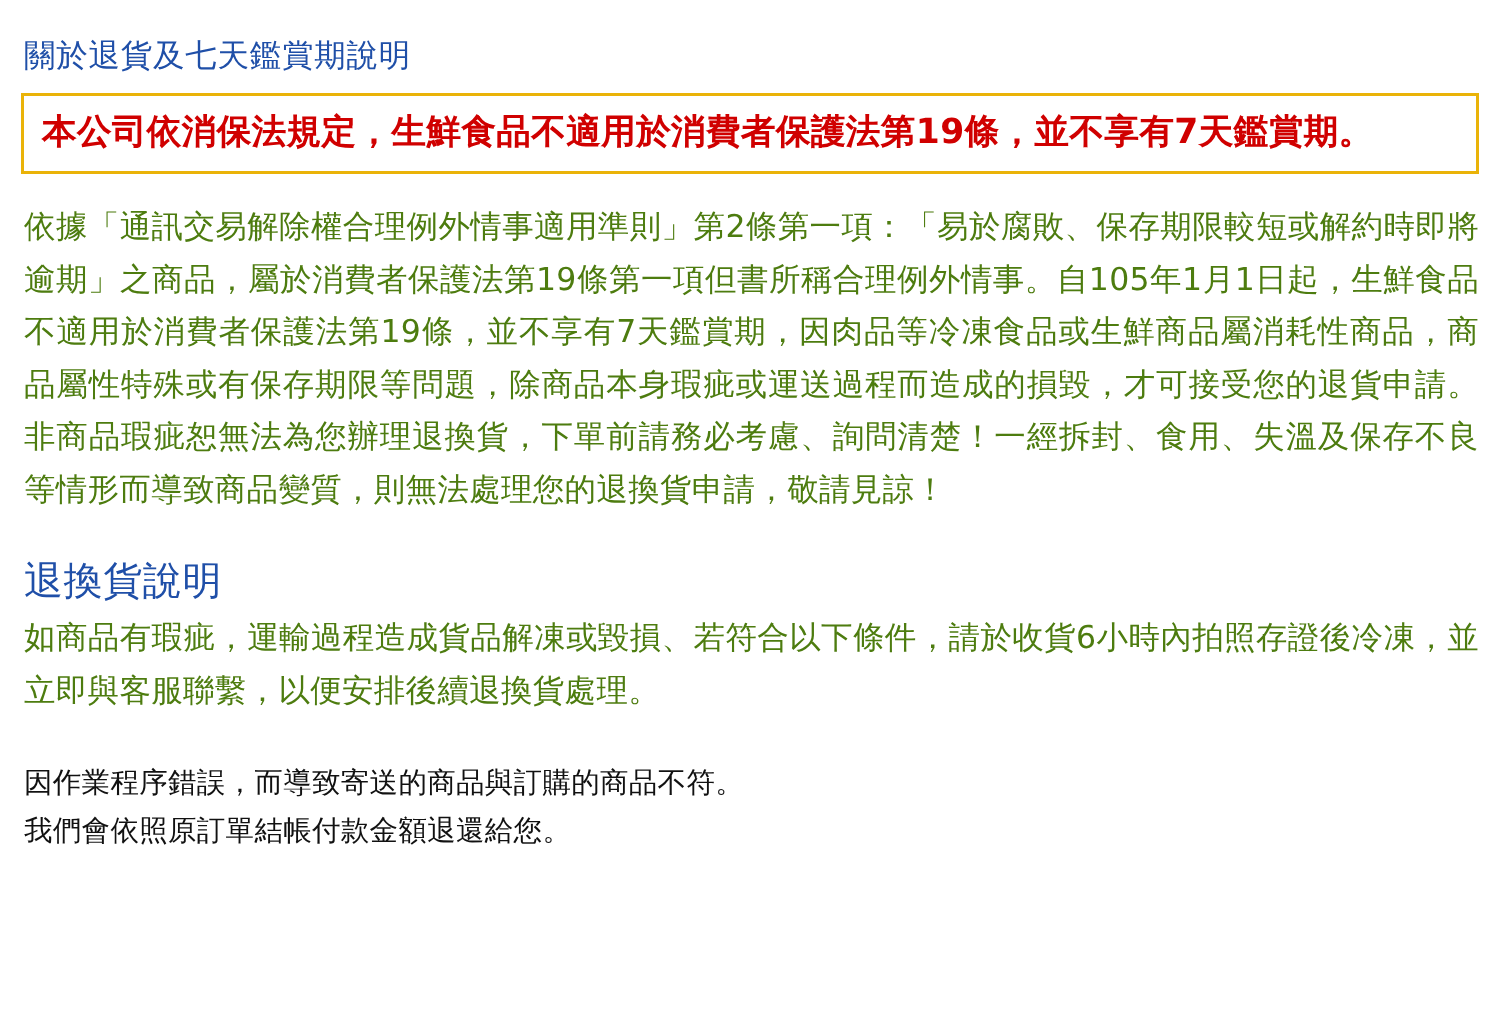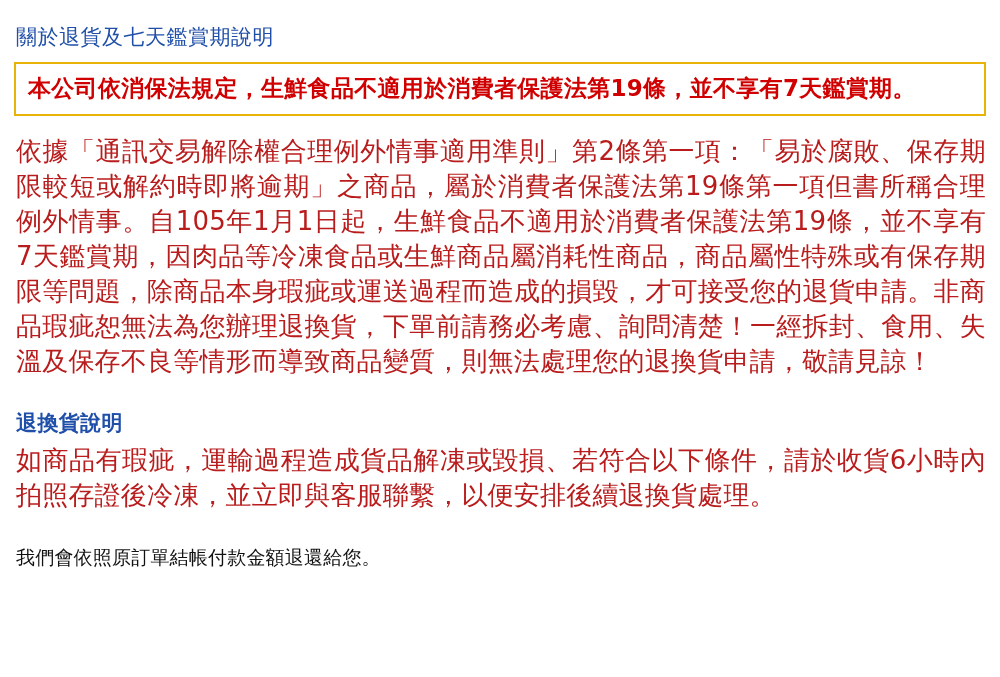--- a/index.html
+++ b/index.html
@@ -39,38 +39,38 @@
   .notice-text {
     color: #d00000;
     font-size: 23px;
     font-weight: bold;
     line-height: 30px;
     letter-spacing: 0.3px;
     margin: 0;
     white-space: nowrap;
   }
   .body-text {
-    font-size: 26px;
+    font-size: 21px;
     line-height: 35px;
     letter-spacing: 0.2px;
-    color: #b91c1c;
+    color: #4d7c0f;
     margin: 0 0 6px 2px;
     text-align: justify;
     text-justify: inter-ideograph;
   }
   .block-gap {
     height: 22px;
   }
   .sub-heading {
     color: #1f4fa8;
-    font-size: 21px;
+    font-size: 26px;
     line-height: 32px;
     letter-spacing: 0.4px;
     margin: 0 0 4px 2px;
-    font-weight: 700;
+    font-weight: 400;
   }
   .cond-heading {
     color: #1f4fa8;
     font-size: 20px;
     line-height: 32px;
     letter-spacing: 0.3px;
     margin: 0 0 6px 2px;
     font-weight: 400;
   }
   .list-line {
@@ -96,15 +96,16 @@
 
   <div class="block-gap"></div>
 
   <h2 class="sub-heading">退換貨說明</h2>
 
   <p class="body-text">如商品有瑕疵，運輸過程造成貨品解凍或毀損、若符合以下條件，請於收貨6小時內拍照存證後冷凍，並立即與客服聯繫，以便安排後續退換貨處理。</p>
 
   <div class="block-gap"></div>
 
 
+  <p class="list-line">因作業程序錯誤，而導致寄送的商品與訂購的商品不符。</p>
   <p class="list-line">我們會依照原訂單結帳付款金額退還給您。</p>
 
 </div>
 
 </body></html>

